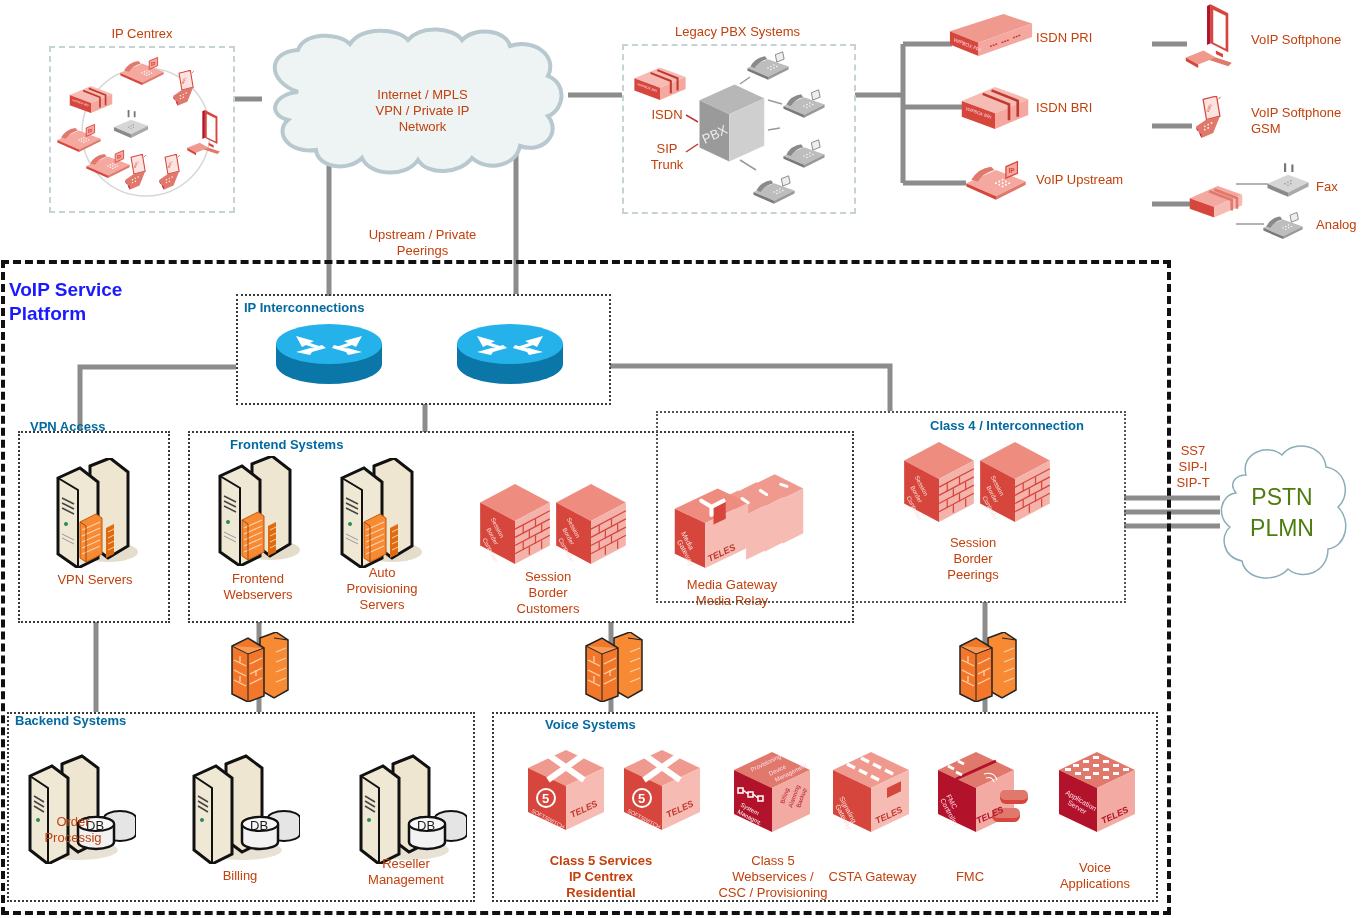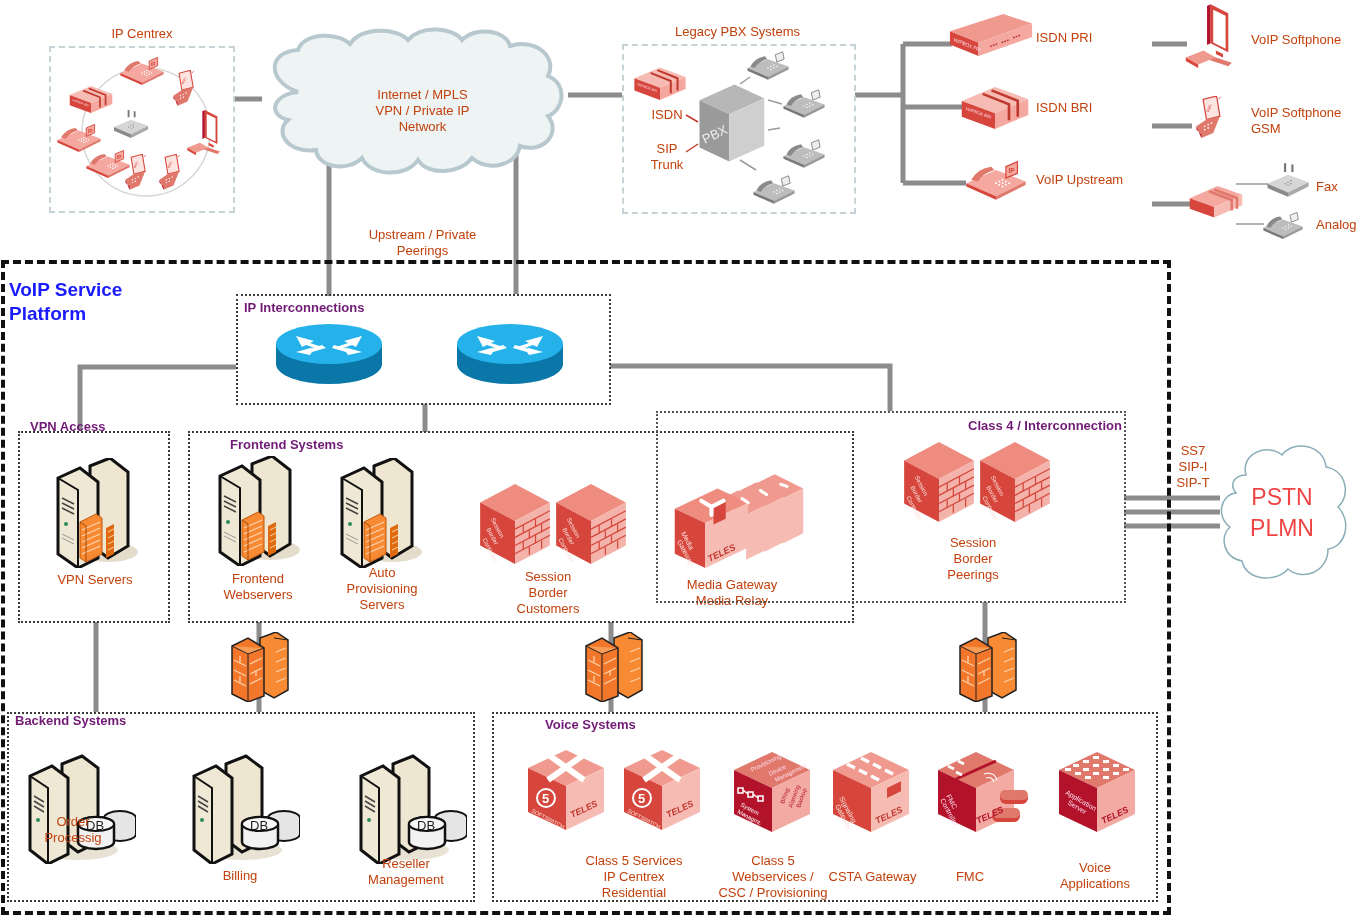--- a/index.html
+++ b/index.html
@@ -1,30 +1,30 @@
 <!DOCTYPE html>
 <html><head>
 <meta charset="utf-8">
 <style>
   html, body { margin: 0; padding: 0; background: #ffffff; }
   body { width: 1372px; height: 918px; position: relative; overflow: hidden;
          font-family: "Liberation Sans", sans-serif; color: #1a1a1a; }
   .abs { position: absolute; }
   .lbl { position: absolute; font-size: 13px; line-height: 16px; text-align: center; white-space: pre-line; color: #c2410c; }
-  .grp-title { position: absolute; font-size: 13px; font-weight: bold; color: #701a75; white-space: nowrap; }
+  .grp-title { position: absolute; font-size: 13px; font-weight: bold; color: #0369a1; white-space: nowrap; }
   .box-dash-light { position: absolute; border: 2px dashed #c6d3d6; box-sizing: border-box; }
   .box-dot { position: absolute; border: 2px dotted #3a3a3a; box-sizing: border-box; }
   .box-dot-light { position: absolute; border: 2px dotted #9a9a9a; box-sizing: border-box; }
   .platform { position: absolute; left: 1px; top: 260px; width: 1170px; height: 655px;
               border: 4px dashed #111; box-sizing: border-box; }
   .platform-title { position: absolute; left: 9px; top: 278px; font-size: 19px; font-weight: bold;
                     color: #1a1aff; line-height: 24px; white-space: pre-line; }
   svg.wires { position: absolute; left: 0; top: 0; }
   .icon { position: absolute; }
-  .pstn-text { position: absolute; font-size: 23px; line-height: 31px; text-align: center; white-space: pre-line; color: #ef4444; }
+  .pstn-text { position: absolute; font-size: 23px; line-height: 31px; text-align: center; white-space: pre-line; color: #4d7c0f; }
 </style>
 </head>
 <body>
 
 <svg width="0" height="0" style="position:absolute">
   <defs>
 
     <symbol id="sym-router" viewBox="0 0 110 64">
       <path d="M2 22 L2 42 A53 20 0 0 0 108 42 L108 22 Z" fill="#0a77a8"></path>
       <ellipse cx="55" cy="22" rx="53" ry="20" fill="#25b2ea"></ellipse>
@@ -490,21 +490,21 @@
 <div class="lbl" style="left:498px;top:569px;width:100px;">Session
 Border
 Customers</div>
 <svg class="icon" style="left:672px;top:466px;" width="134" height="102">
     <use href="#sym-mg"></use>
   </svg>
 <div class="lbl" style="left:672px;top:577px;width:120px;">Media Gateway
 Media Relay</div>
 
 <div class="box-dot" style="left:656px;top:411px;width:470px;height:192px;border-color:#555;"></div>
-<div class="grp-title" style="left:968px;top:418px;">Class 4 / Interconnection</div>
+<div class="grp-title" style="left:930px;top:418px;">Class 4 / Interconnection</div>
 <svg class="icon" style="left:902px;top:440px;" width="74" height="82">
     <use href="#sym-sbc"></use>
   </svg>
 <svg class="icon" style="left:978px;top:440px;" width="74" height="82">
     <use href="#sym-sbc"></use>
   </svg>
 <div class="lbl" style="left:923px;top:535px;width:100px;">Session
 Border
 Peerings</div>
 
@@ -548,21 +548,21 @@
 Management</div>
 
 <div class="box-dot" style="left:492px;top:712px;width:666px;height:190px;"></div>
 <div class="grp-title" style="left:545px;top:717px;">Voice Systems</div>
 <svg class="icon" style="left:526px;top:746px;" width="80" height="84">
     <use href="#sym-softswitch"></use>
   </svg>
 <svg class="icon" style="left:622px;top:746px;" width="80" height="84">
     <use href="#sym-softswitch"></use>
   </svg>
-<div class="lbl" style="left:574px;top:853px;width:120px;">Class 5 Services
+<div class="lbl" style="left:541px;top:853px;width:120px;font-weight:bold;">Class 5 Services
 IP Centrex
 Residential</div>
 <svg class="icon" style="left:732px;top:748px;" width="80" height="84">
     <use href="#sym-sysmgmt"></use>
   </svg>
 <div class="lbl" style="left:713px;top:853px;width:120px;">Class 5
 Webservices /
 CSC / Provisioning</div>
 <svg class="icon" style="left:831px;top:748px;" width="80" height="84">
     <use href="#sym-siggw"></use>

